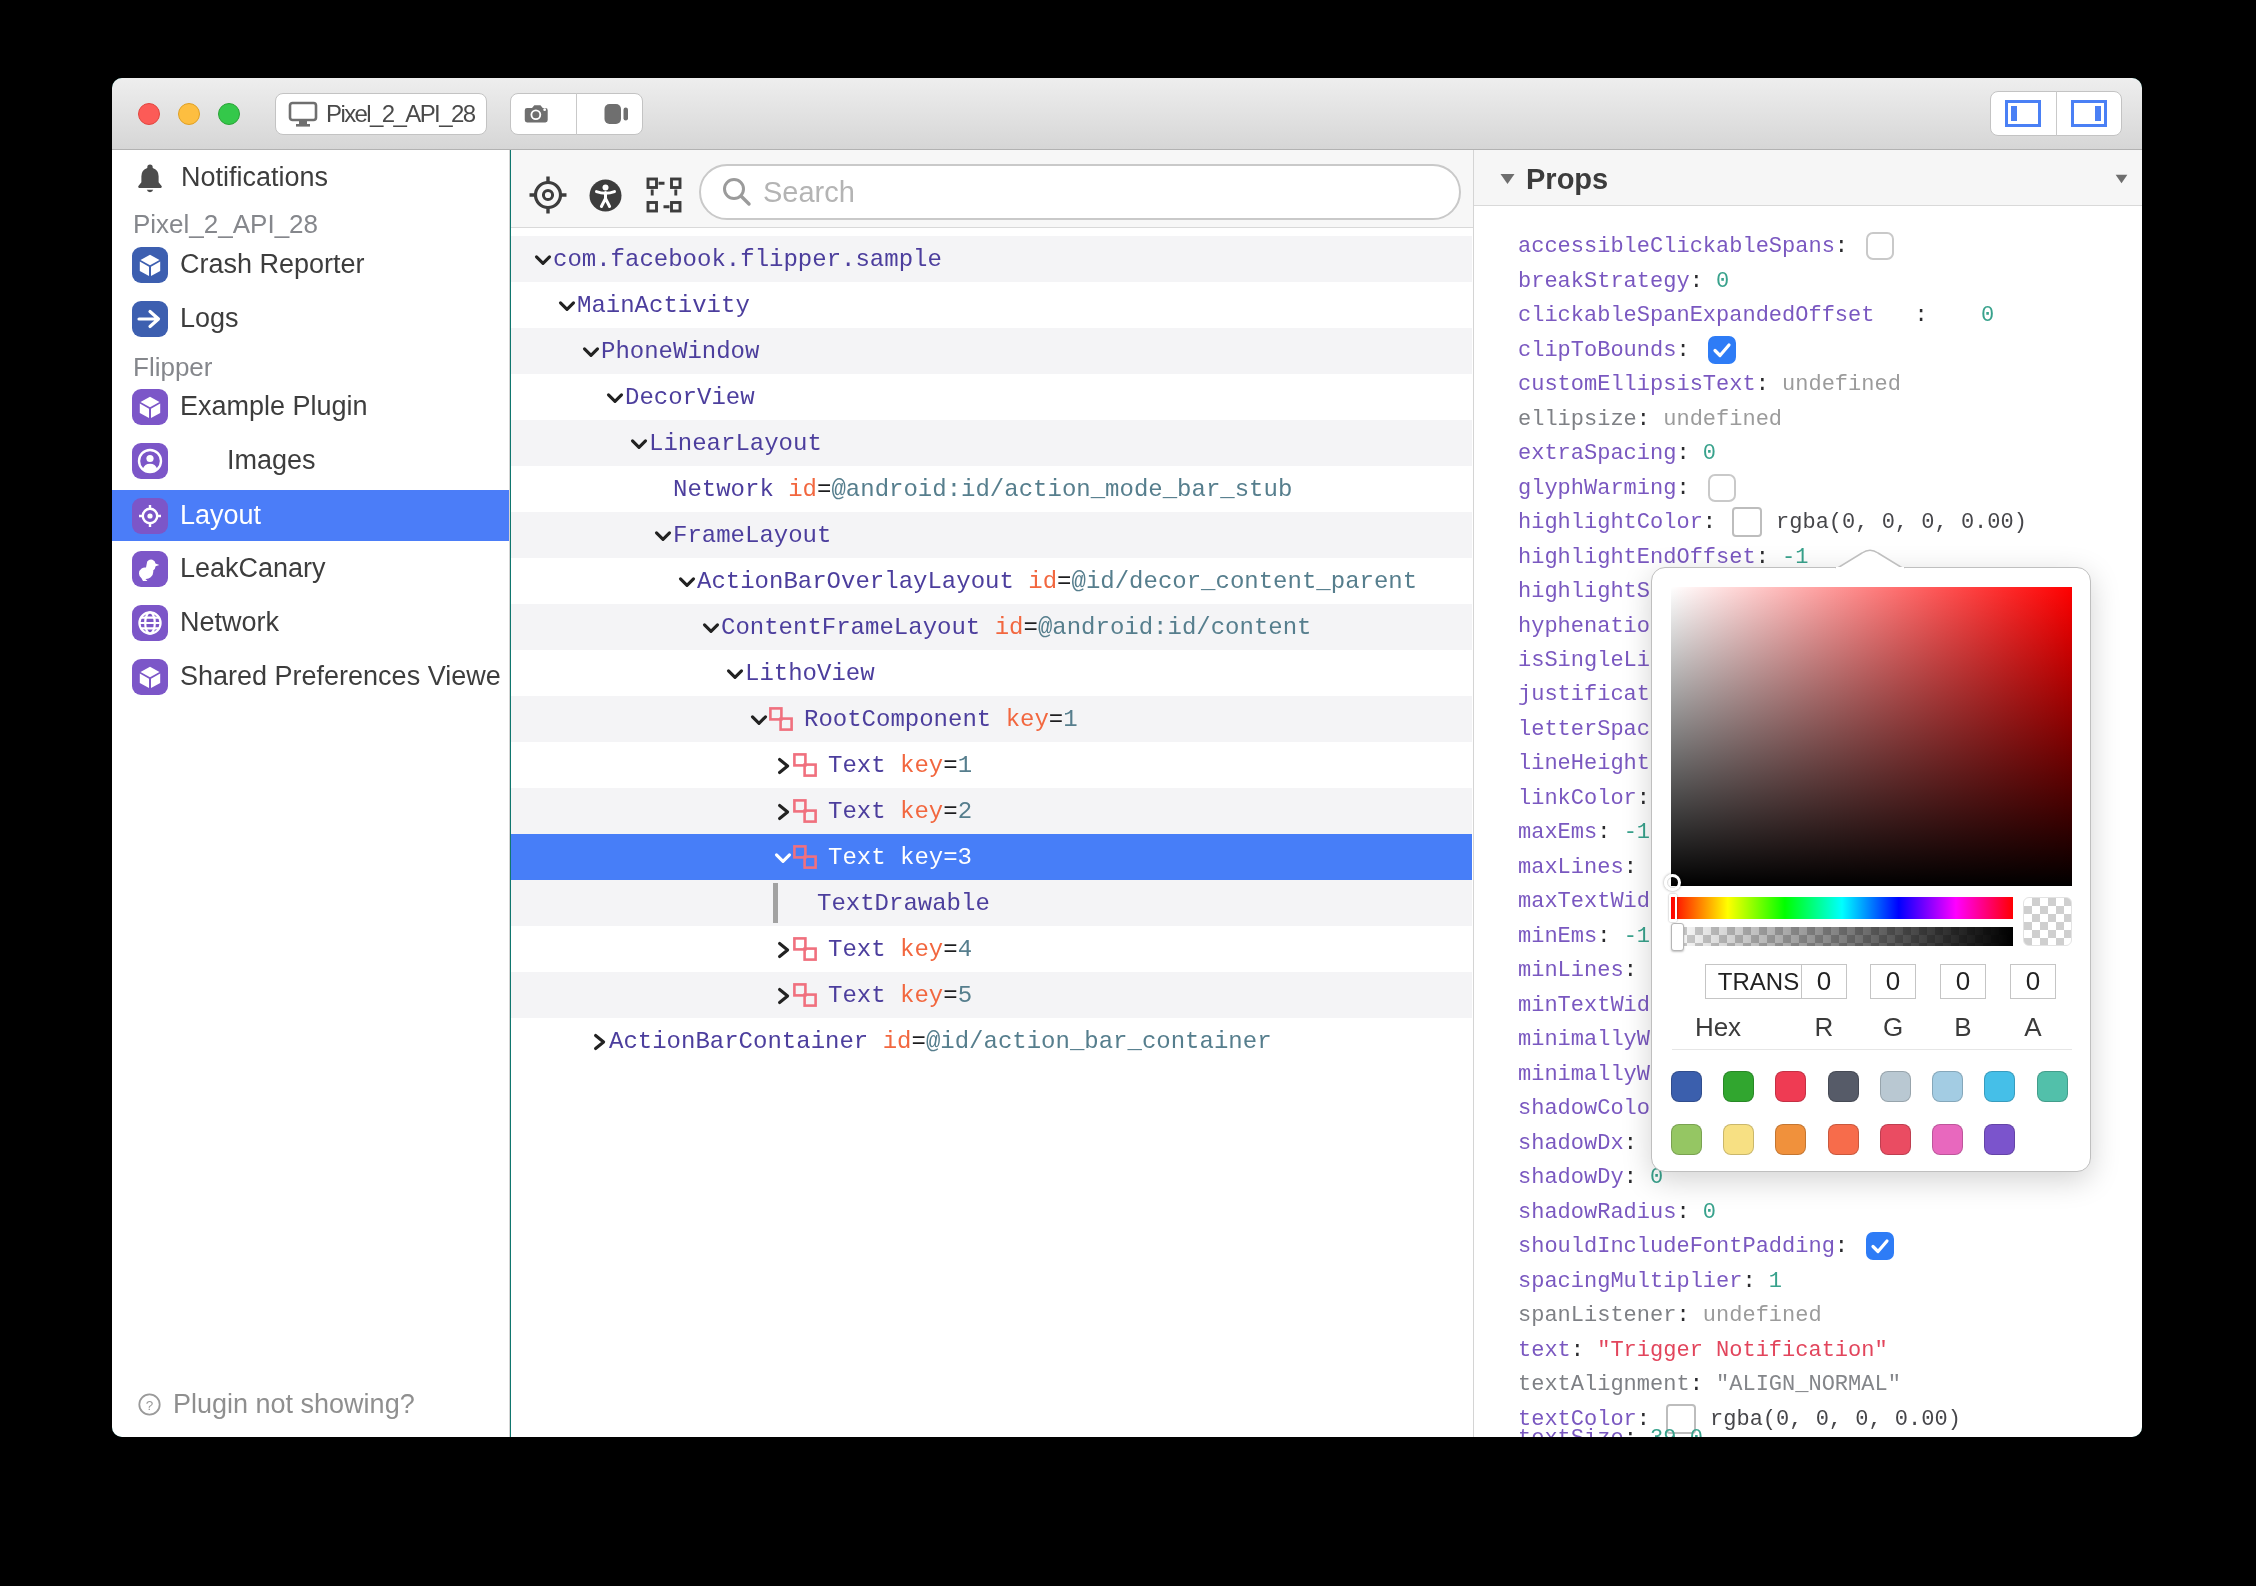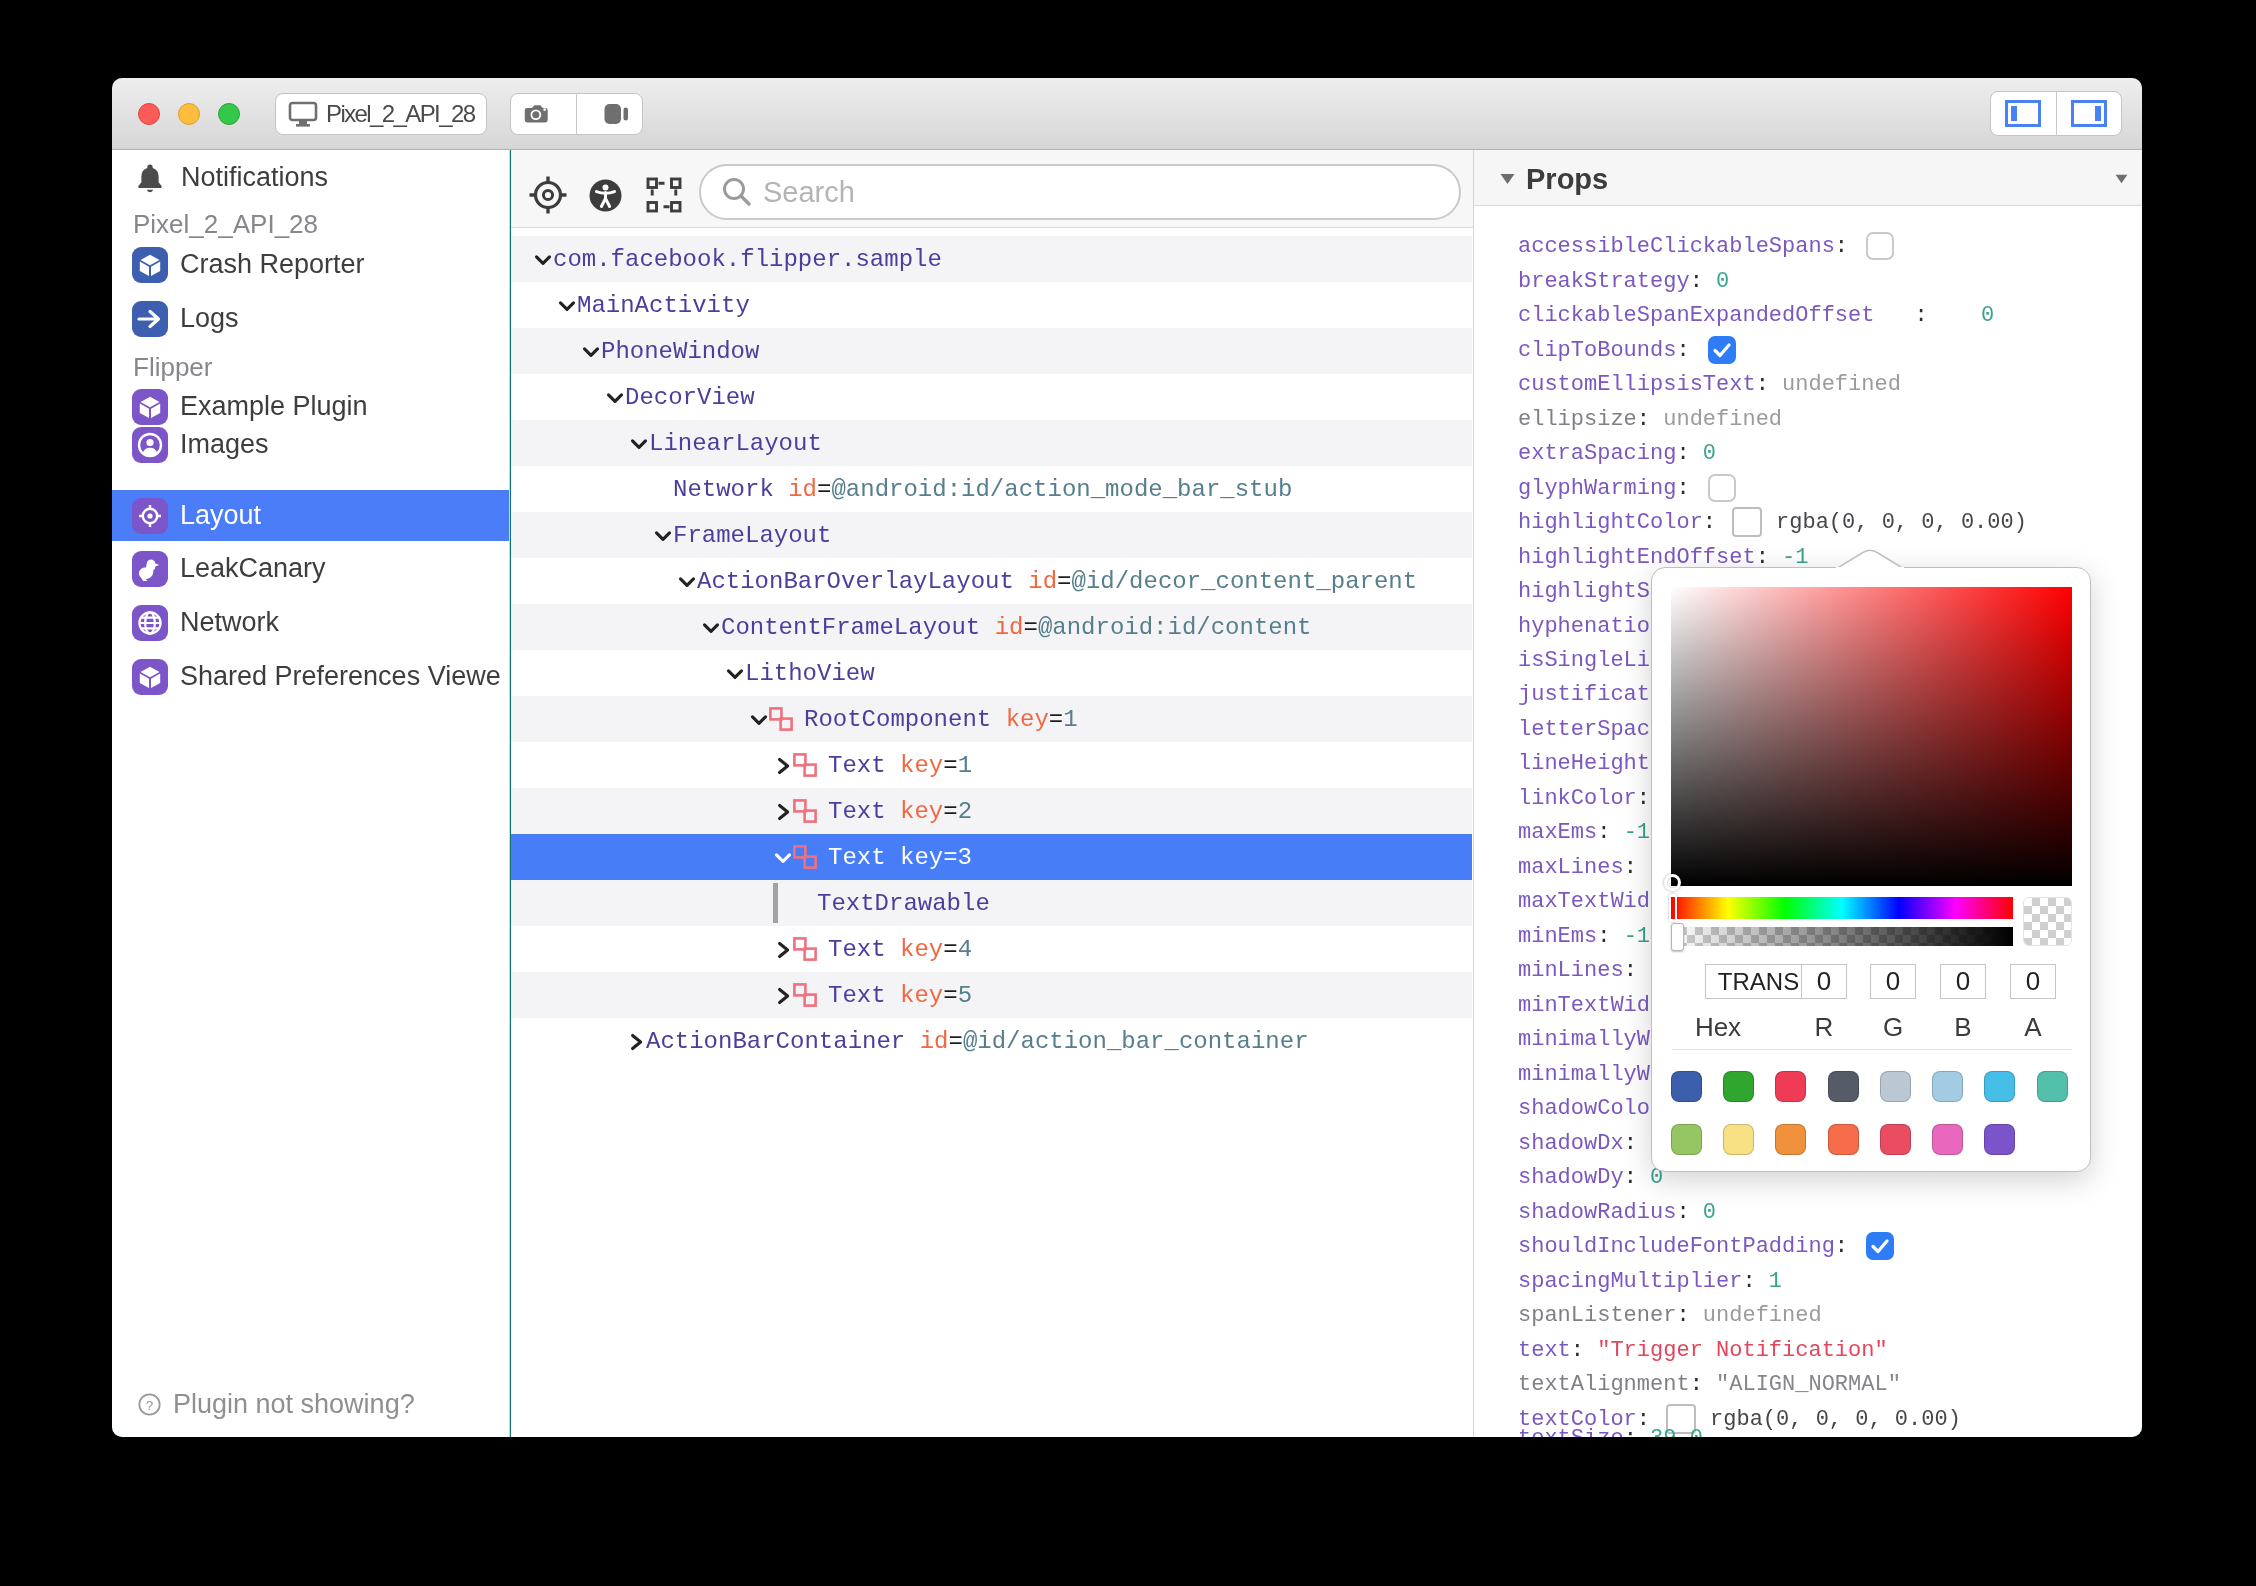--- a/index.html
+++ b/index.html
@@ -122,21 +122,21 @@
     </div>
     <div class="shead" style="top:202px;">Flipper</div>
     <div class="srow" style="top:230px;">
       <div class="picon purple">
           <svg width="24" height="24" viewBox="0 0 24 24">
             <path d="M12 1.8 L21.5 7 L12 12.2 L2.5 7 Z M1.8 8.6 L11 13.7 V23 L1.8 18 Z M22.2 8.6 L13 13.7 V23 L22.2 18 Z" fill="#fff"></path>
           </svg>
         </div>
       <span class="txt">Example Plugin</span>
     </div>
-    <div class="srow" style="top:268px;">
+    <div class="srow" style="top:284px;gap:47px;">
       <div class="picon purple">
           <svg width="26" height="26" viewBox="0 0 26 26">
         <circle cx="13" cy="13" r="11" fill="none" stroke="#fff" stroke-width="2.4"></circle>
         <circle cx="13" cy="10.5" r="3.6" fill="#fff"></circle>
         <path d="M5.8 20.8 a7.6 7.6 0 0 1 14.4 0 a11 11 0 0 1 -14.4 0 z" fill="#fff"></path>
       </svg>
         </div>
       <span class="txt">Images</span>
     </div>
     <div class="srow sel" style="top:340px;height:51px;background:#4b7df8;">
@@ -273,21 +273,21 @@
         </svg><svg class="lic" viewBox="0 0 24 24">
           <rect x="1.4" y="1.4" width="11" height="11"></rect>
           <rect x="11.6" y="11.6" width="11" height="11"></rect>
         </svg><span class="tname">Text </span><span class="torange">key</span><span class="tdark">=</span><span class="tteal">4</span></div>
     <div class="trow odd" style="top:822px;padding-left:262px;"><svg class="chev" viewBox="0 0 20 20">
           <path class="cd" d="M6.6 3.5 L14.6 10 L6.6 16.5"></path>
         </svg><svg class="lic" viewBox="0 0 24 24">
           <rect x="1.4" y="1.4" width="11" height="11"></rect>
           <rect x="11.6" y="11.6" width="11" height="11"></rect>
         </svg><span class="tname">Text </span><span class="torange">key</span><span class="tdark">=</span><span class="tteal">5</span></div>
-    <div class="trow" style="top:868px;padding-left:115px;"><svg class="chev" viewBox="0 0 20 20">
+    <div class="trow" style="top:868px;padding-left:78px;"><svg class="chev" viewBox="0 0 20 20">
           <path class="cd" d="M6.6 3.5 L14.6 10 L6.6 16.5"></path>
         </svg><span class="tname">ActionBarContainer </span><span class="torange">id</span><span class="tdark">=</span><span class="tteal">@id/action_bar_container</span></div>
   </div>
   <div id="right">
     <div id="phead">
       <svg class="abs" style="left:26px;top:23px;" width="15" height="12" viewBox="0 0 15 12">
           <path d="M0.5 1 H14.5 L7.5 11 Z" fill="#6e6e6e"></path>
         </svg>
       <span class="abs" style="left:52px;top:13px;font-size:29px;font-weight:bold;color:#3c3c3c;">Props</span>
       <svg class="abs" style="left:641px;top:24px;" width="13" height="10" viewBox="0 0 15 12">

